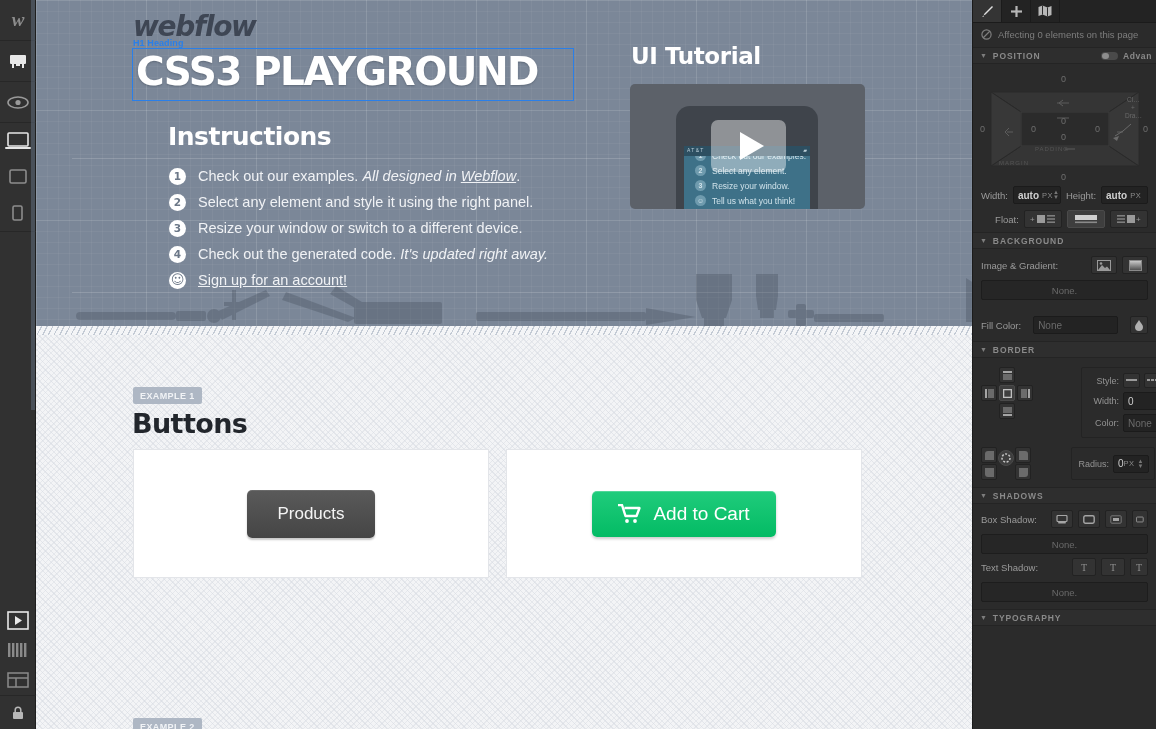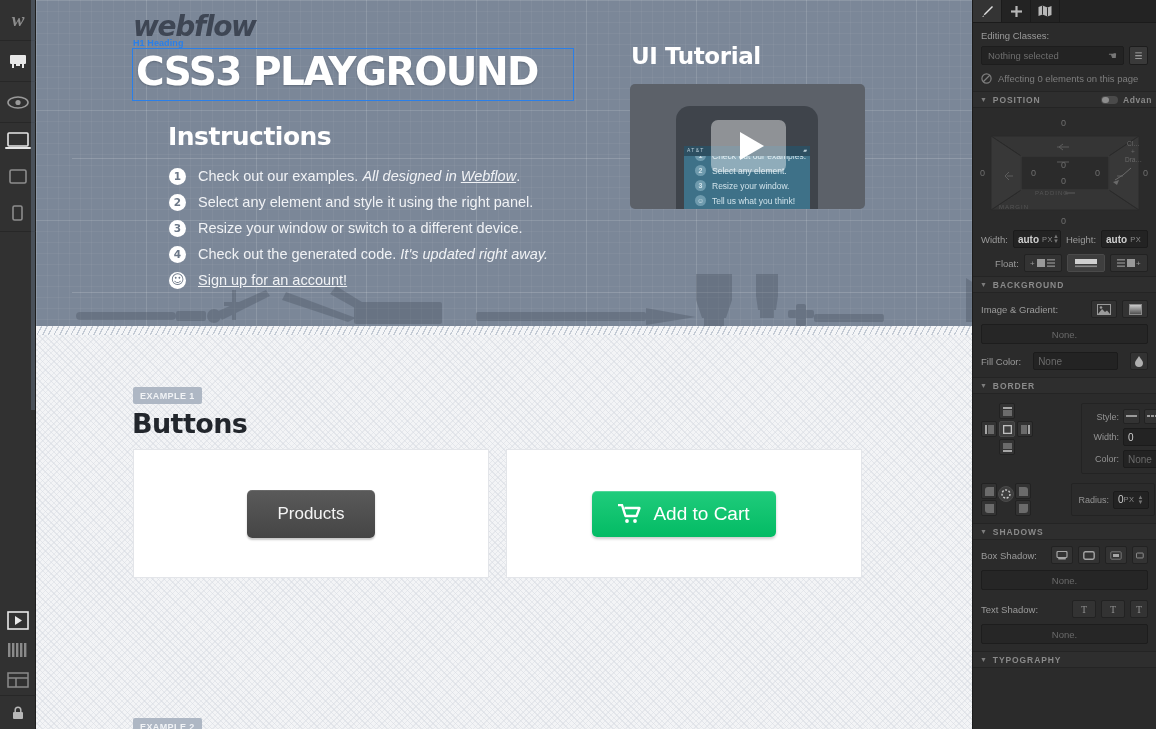--- a/index.html
+++ b/index.html
@@ -498,32 +498,20 @@
         </svg>
       </div>
       <div class="rp-tab">
         <svg width="14" height="12" viewBox="0 0 14 12">
           <path d="M0.5 2 L4.5 0.5 L9.5 2.5 L13.5 1 L13.5 10 L9.5 11.5 L4.5 9.5 L0.5 11 Z" fill="#b7b7b7"></path>
           <path d="M4.5 0.5 L4.5 9.5 M9.5 2.5 L9.5 11.5" stroke="#2b2b2b" stroke-width="1"></path>
         </svg>
       </div>
     </div>
 
-    <div class="rp-pad" style="padding-bottom:2px;">
-      <div class="rp-lbl">Editing Classes:</div>
-      <div class="rp-row">
-        <div class="rp-input" style="flex:1;">
-          <span>Nothing selected</span>
-          <span class="hand">☚</span>
-        </div>
-        <div class="rp-menu-btn">
-          <span>☰</span>
-        </div>
-      </div>
-    </div>
     <div class="affecting">
       <svg width="11" height="11" viewBox="0 0 11 11">
         <circle cx="5.5" cy="5.5" r="4.6" fill="none" stroke="#7e7e7e" stroke-width="1.2"></circle>
         <line x1="2" y1="9" x2="9" y2="2" stroke="#7e7e7e" stroke-width="1.2"></line>
       </svg>
       <span>Affecting 0 elements on this page</span>
     </div>
 
     <div class="rp-sec-head">
       <span class="caret">▼</span>
@@ -639,21 +627,21 @@
                 <linearGradient id="g1" x1="0" y1="0" x2="0" y2="1">
                   <stop offset="0" stop-color="#cfcfcf"></stop>
                   <stop offset="1" stop-color="#4a4a4a"></stop>
                 </linearGradient>
               </defs>
             <rect x="0.5" y="0.5" width="12" height="10" fill="url(#g1)" stroke="#8a8a8a"></rect>
           </svg>
         </div>
       </div>
       <div class="none-box">None.</div>
-      <div class="rp-row" style="margin-top:8px;gap:12px;">
+      <div class="rp-row" style="margin-top:16px;gap:12px;">
         <span class="rp-lbl">Fill Color:</span>
         <div class="field-box" style="flex:1;color:#6a6a6a;font-weight:normal;">
           <span>None</span>
         </div>
         <div class="icon-btn" style="width:18px;min-width:18px;">
           <svg width="8" height="11" viewBox="0 0 8 11">
             <path d="M4 0 C6 3.5 8 5 8 7 a4 4 0 0 1 -8 0 C0 5 2 3.5 4 0 Z" fill="#b0b0b0"></path>
           </svg>
         </div>
       </div>
@@ -824,21 +812,21 @@
               <rect x="3" y="3" width="6" height="3" fill="#a5a5a5"></rect>
             </svg>
         </div>
         <div class="icon-btn" style="width:16px;min-width:16px;">
           <svg width="8" height="9" viewBox="0 0 12 9">
               <rect x="0.8" y="0.8" width="10" height="7.4" rx="1" fill="none" stroke="#a5a5a5" stroke-width="1.2"></rect>
             </svg>
         </div>
       </div>
       <div class="none-box">None.</div>
-      <div class="rp-row" style="margin-top:10px;">
+      <div class="rp-row" style="margin-top:4px;">
         <span class="rp-lbl">Text Shadow:</span>
         <div class="icon-btn" style="margin-left:auto;width:24px;min-width:24px;">
           <span style="font-family:'Liberation Serif',serif;font-size:10px;color:#8f8f8f;">T</span>
         </div>
         <div class="icon-btn" style="width:24px;min-width:24px;">
           <span style="font-family:'Liberation Serif',serif;font-size:10px;color:#8f8f8f;">T</span>
         </div>
         <div class="icon-btn" style="width:18px;min-width:18px;">
           <span style="font-family:'Liberation Serif',serif;font-size:10px;color:#8f8f8f;">T</span>
         </div>

